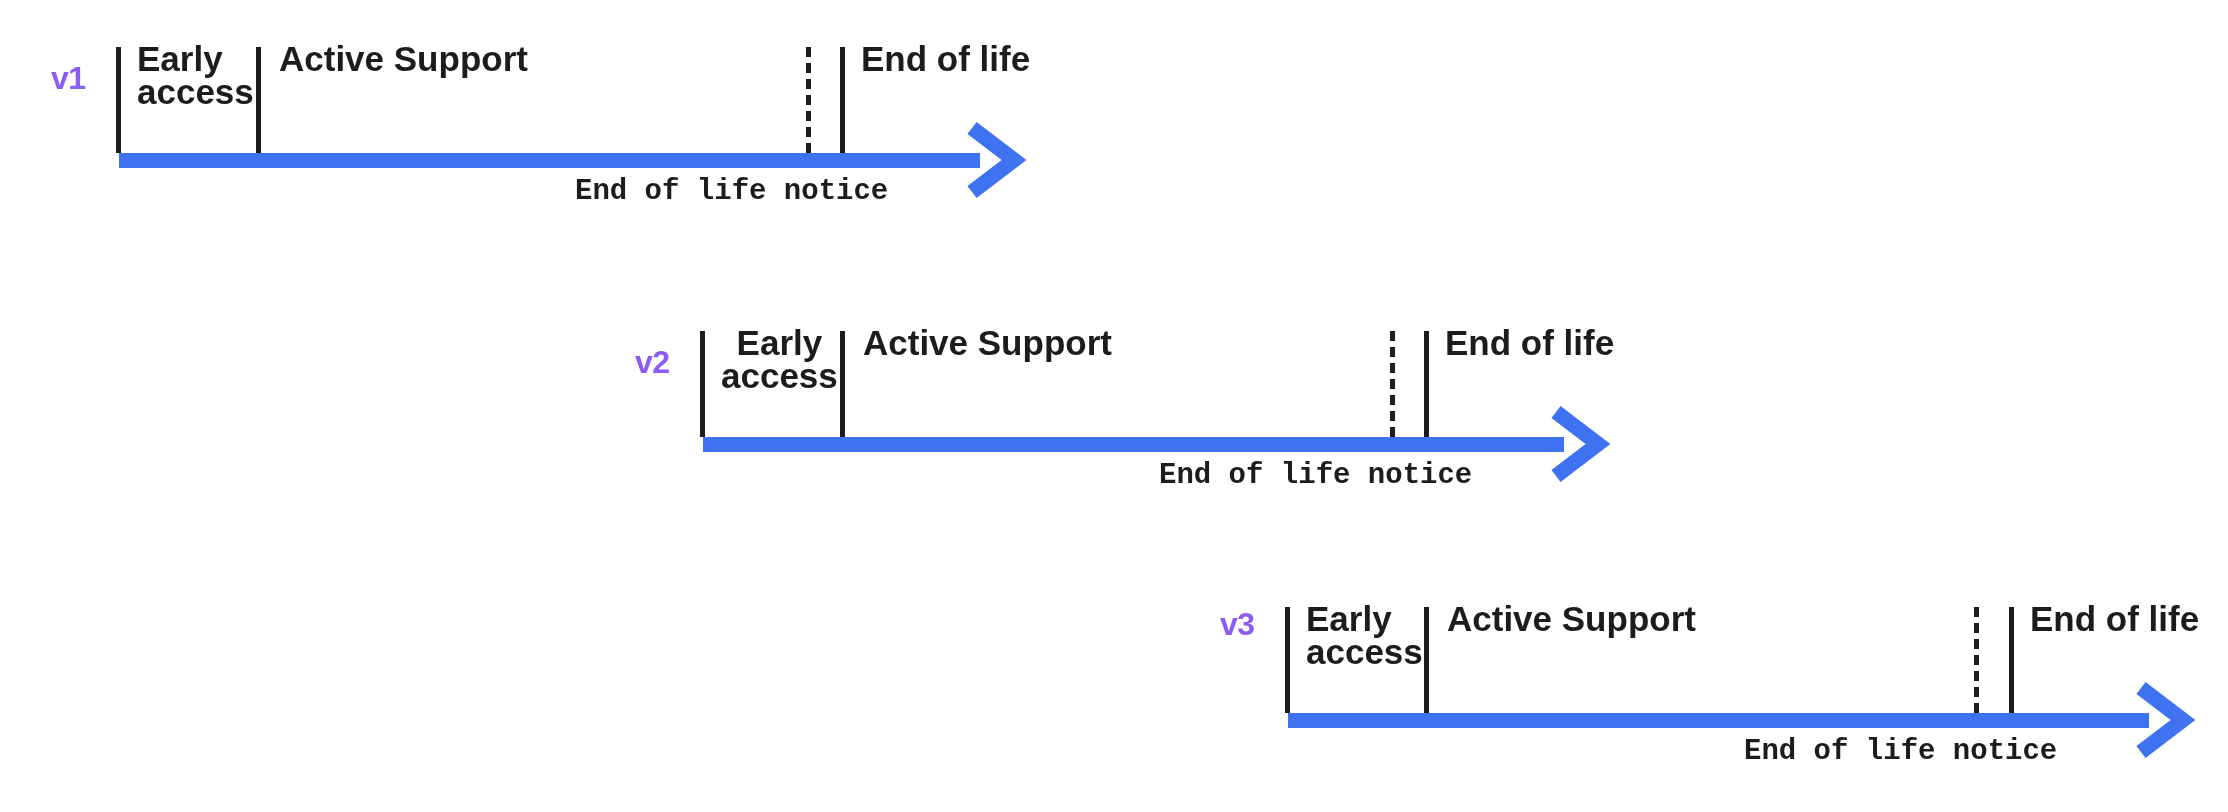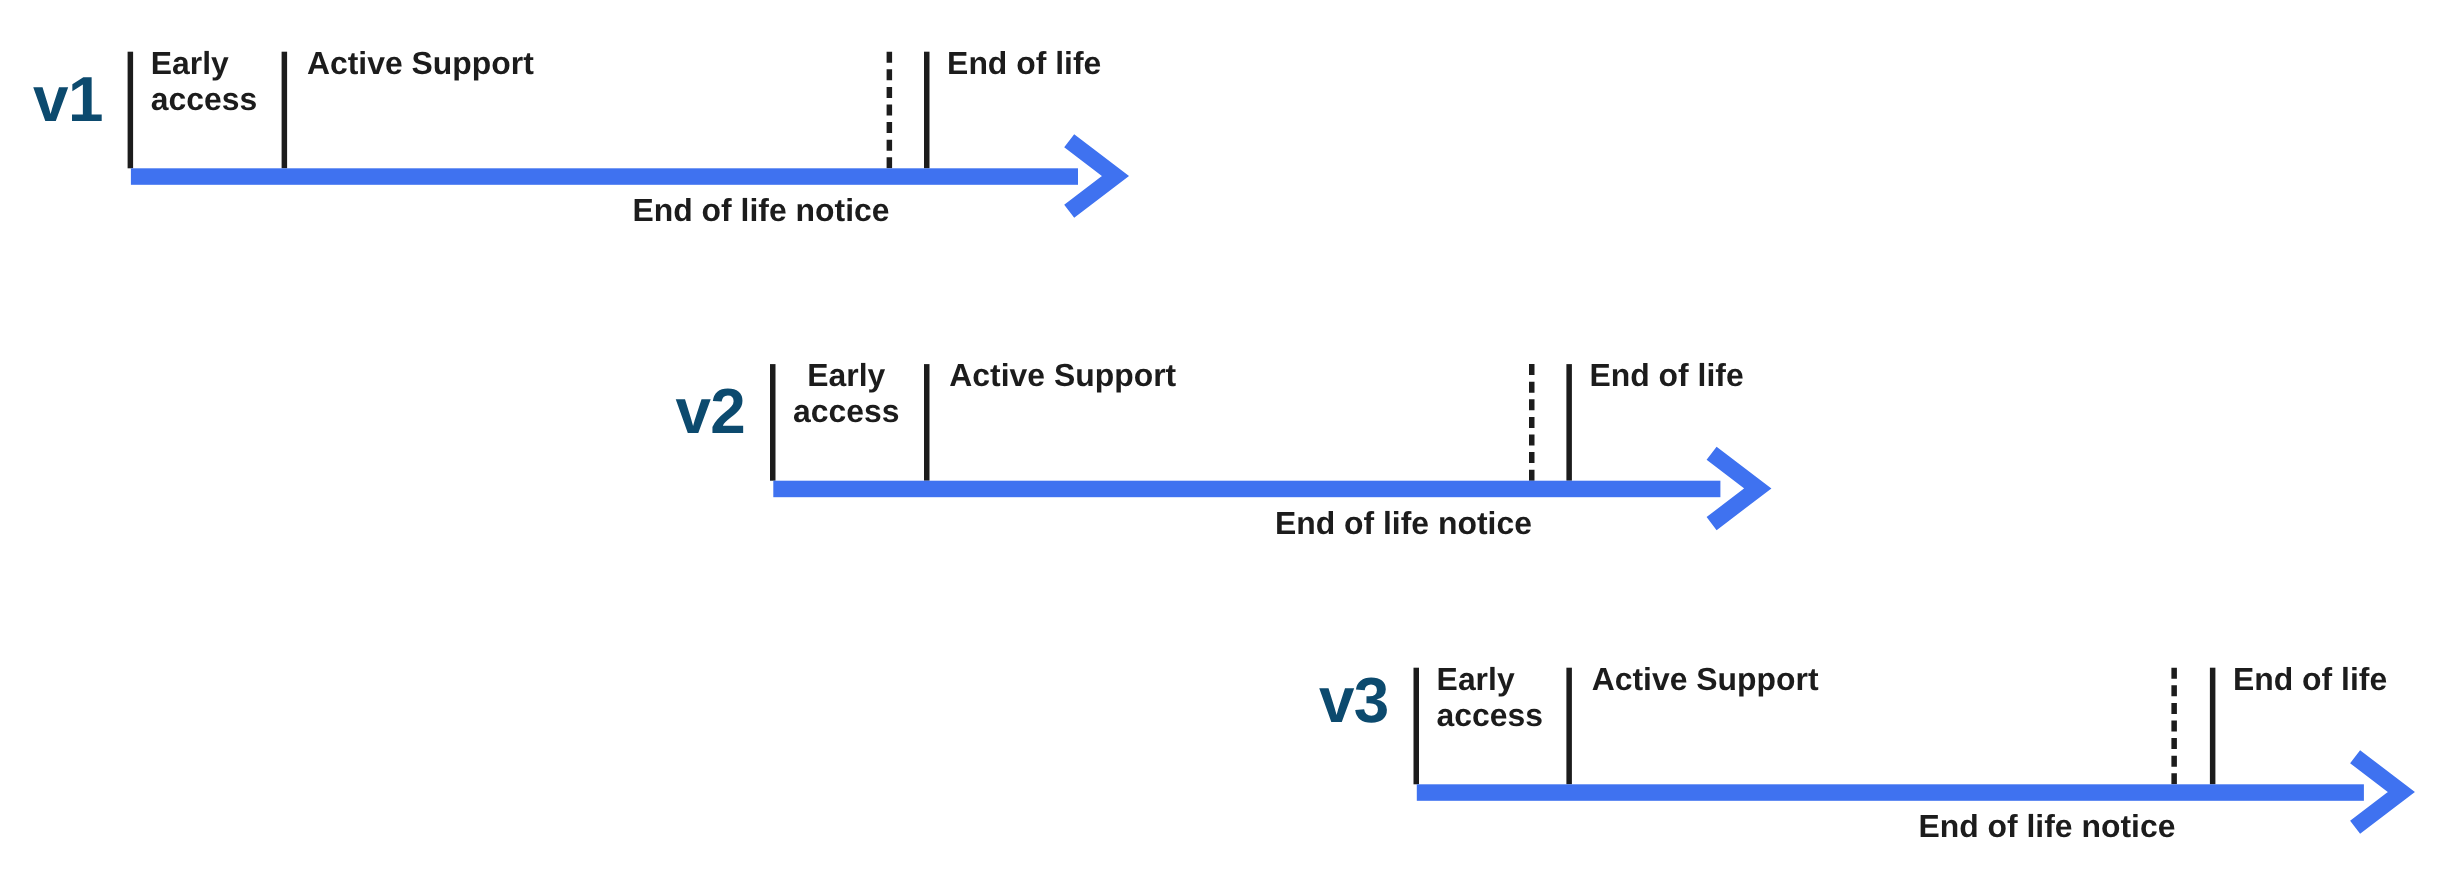--- a/index.html
+++ b/index.html
@@ -26,44 +26,45 @@
     position: absolute;
     left: 0;
     top: 0;
     width: 2228px;
     height: 260px;
   }
 
   
   .version-label {
     position: absolute;
-    font-size: 58px;
+    font-size: 32px;
     font-weight: 700;
-    color: #0c4a6e;
+    color: #8b5cf6;
     letter-spacing: -0.5px;
     line-height: 1;
     white-space: nowrap;
+    margin-left: 21px;
   }
 
   
   .divider {
     position: absolute;
     width: 5px;
     background: #1c1c1c;
   }
   .divider.dashed {
     width: 0;
     background: transparent;
     border-left: 5px dashed #1c1c1c;
   }
 
   
   .seg-label {
     position: absolute;
-    font-size: 29px;
+    font-size: 35px;
     font-weight: 700;
     line-height: 33px;
     color: #1c1c1c;
     white-space: pre-line;
   }
 
   
   .bar {
     position: absolute;
     height: 15px;
@@ -77,20 +78,21 @@
   }
 
   
   .notice-label {
     position: absolute;
     font-size: 29px;
     font-weight: 700;
     line-height: 32px;
     color: #1c1c1c;
     white-space: nowrap;
+    font-family: Liberation Mono, monospace;
   }
 </style>
 </head>
 <body>
 
 <div id="canvas">
 
   <div class="row" style="top:0px;">
 
     <div class="version-label" style="left:30px; top:62px;">v1</div>

